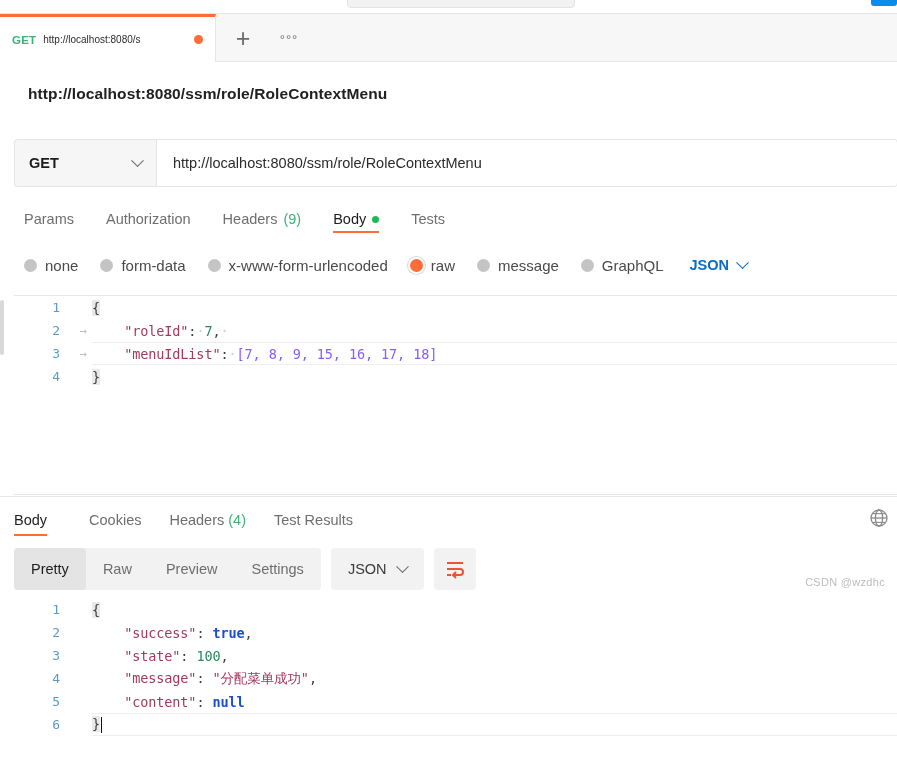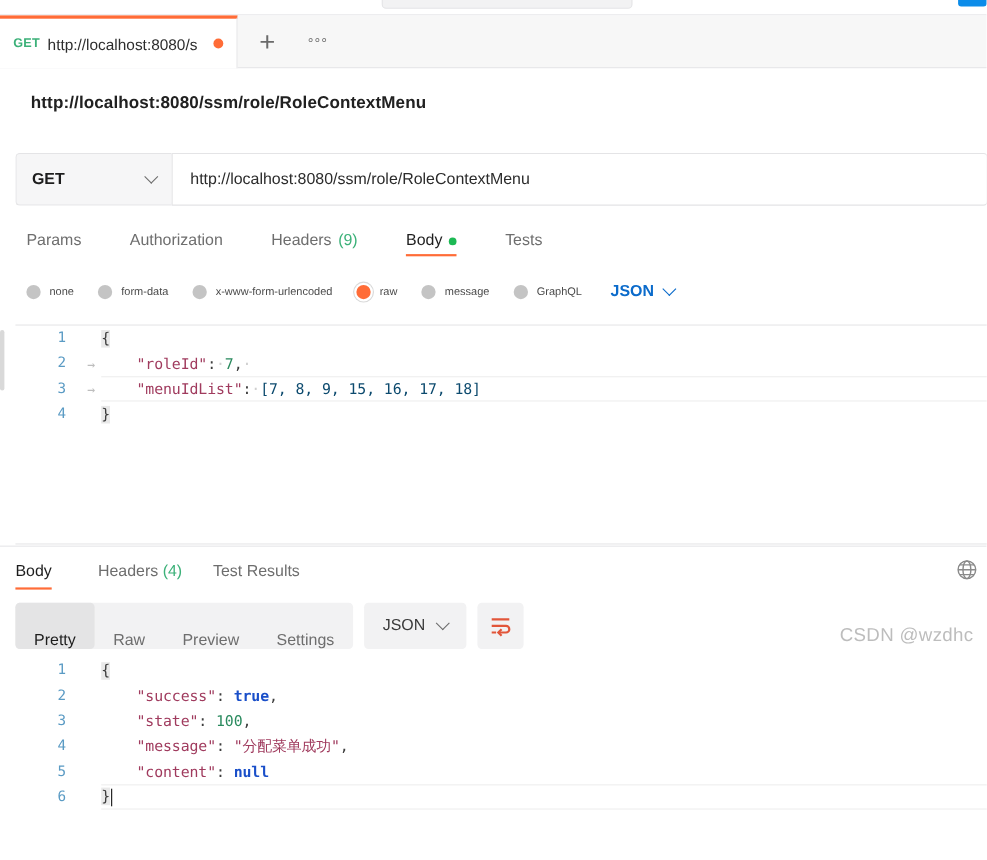--- a/index.html
+++ b/index.html
@@ -30,21 +30,21 @@
     background:#f7f7f7; border-bottom:1px solid #e6e6e8;
   }
   .tab {
     position:absolute; left:0; top:0; width:216px; height:48px;
     background:#fff; border-right:1px solid #e6e6e8;
     display:flex; align-items:center; gap:7px; padding:0 12px;
     overflow:hidden; white-space:nowrap;
     border-top:3px solid #ff6c37;
   }
   .tab .method { font-size:11.5px; color:#3cb179; font-weight:600; letter-spacing:.2px; }
-  .tab .tname  { font-size:14px; color:#2d2d2d; flex:1; overflow:hidden; }
+  .tab .tname  { font-size:10px; color:#2d2d2d; flex:1; overflow:hidden; }
   .tab .dot    { width:9px; height:9px; border-radius:50%; background:#ff6c37; flex:none; margin-left:-2px;}
   .newtab {
     position:absolute; left:229px; top:10px; width:28px; height:28px;
     display:flex; align-items:center; justify-content:center;
     font-size:25px; color:#6b6b6b; font-weight:300; line-height:1;
   }
   .tabmore {
     position:absolute; left:275px; top:16px; width:28px; height:18px;
     display:flex; align-items:center; justify-content:center;
     font-size:13px; color:#707070; letter-spacing:1px;
@@ -69,42 +69,42 @@
     position:absolute; left:142px; top:0; right:0; height:48px;
     background:#fff; border:1px solid #e4e4e6;
     border-radius:0 4px 4px 0;
     display:flex; align-items:center; padding:0 16px;
   }
   .urlbox .utext { font-size:14.5px; color:#2b2b2b; }
 
   
   .reqtabs {
     position:absolute; left:14px; top:198px; width:884px; height:42px;
-    display:flex; align-items:flex-start; gap:12px;text-align:right;
+    display:flex; align-items:flex-start; gap:0;text-align:right;
   }
   .rtab {
     position:relative; height:42px; padding:0 16px;
     display:flex; align-items:center; gap:6px;
     font-size:14.5px; color:#6e6e6e; white-space:nowrap;
   }
   .rtab:first-child { padding-left:10px; }
   .rtab.active { color:#1d1d1d; }
   .rtab.active::after {
     content:""; position:absolute; left:16px; right:16px; bottom:7px;
     height:2px; background:#ff6c37;
   }
   .rtab .hcount { color:#3cb179; }
   .rtab .gdot { width:7px; height:7px; border-radius:50%; background:#1db954; display:inline-block; }
 
   
   .bodytypes {
     position:absolute; left:14px; top:248px; width:884px; height:34px;
     display:flex; align-items:center;
   }
-  .bt { display:flex; align-items:center; gap:8px; margin-right:22px; font-size:10px; color:#4a4a4a; white-space:nowrap; }
+  .bt { display:flex; align-items:center; gap:8px; margin-right:22px; font-size:15px; color:#4a4a4a; white-space:nowrap; }
   .bt:first-child { margin-left:10px; }
   .radio { width:13px; height:13px; border-radius:50%; background:#c4c4c4; flex:none; }
   .radio.on { background:#ff6c37; box-shadow:0 0 0 2px #fff, 0 0 0 3px #d9d9d9; }
   .jsonsel { display:flex; align-items:center; gap:9px; margin-left:4px; }
   .jsonsel .jlabel { font-size:14.5px; color:#0b6bcb; font-weight:bold; }
   .chev { display:inline-block; width:9px; height:9px; border-right:1.6px solid #6b6b6b; border-bottom:1.6px solid #6b6b6b; transform:rotate(45deg) translate(-2px,-2px); }
   .chev.blue { border-color:#0b6bcb; }
 
   
   .reqeditor {
@@ -122,47 +122,47 @@
   }
   .fold { width:18px; color:#bdbdbd; font-size:12px; flex:none; text-align:center; }
   .ctext { white-space:pre; color:#333; letter-spacing:-.1px; }
   .k-brace { color:#3d3d3d; background:#e9e9e9; }
   .k-key   { color:#a03b5e; }
   .k-punc  { color:#3d3d3d; }
   .k-num   { color:#2a8a5e; }
   .k-bool  { color:#1a4fc9; font-weight:bold; }
   .k-str   { color:#a03b5e; }
   .k-dot   { color:#cfcfcf; }
-  .k-brk   { color:#0c4a6e; }
+  .k-brk   { color:#8b5cf6; }
   .rowhl { position:absolute; left:78px; right:0; top:0; height:23px; border-top:1px solid #eeeeee; border-bottom:1px solid #eeeeee; }
 
   
   .respdiv { position:absolute; left:0; top:496px; width:897px; height:1px; background:#e6e6e8; }
   .resptabs { position:absolute; left:14px; top:500px; height:40px; display:flex; align-items:center; }
   .restab { position:relative; height:40px; padding:0 14px; display:flex; align-items:center; font-size:14.5px; color:#6e6e6e; white-space:nowrap; }
   .restab:first-child { padding-left:0; margin-right:14px; }
   .restab.active { color:#1d1d1d; }
   .restab.active::after { content:""; position:absolute; left:0; right:14px; bottom:4px; height:2px; background:#ff6c37; }
   .restab .hcount4 { color:#3cb179; margin-left:4px; }
   .globe { position:absolute; right:8px; top:508px; width:20px; height:20px; }
 
   .respbar { position:absolute; left:14px; top:548px; height:42px; display:flex; align-items:center; gap:10px; }
   .segbox { display:flex; background:#f2f2f3; border-radius:4px; height:42px; align-items:center; }
-  .seg { height:42px; padding:0 17px; display:flex; align-items:flex-end; font-size:14.5px; color:#6e6e6e; border-radius:4px; }
+  .seg { height:42px; padding:0 17px; display:flex; align-items:center; font-size:14.5px; color:#6e6e6e; border-radius:4px; }
   .seg.active { background:#e4e4e5; color:#1d1d1d; }
   .fmtbox { display:flex; align-items:center; gap:11px; background:#f2f2f3; border-radius:4px; height:42px; padding:0 17px; }
   .fmtbox .flabel { font-size:14.5px; color:#3a3a3a; }
   .wrapbtn { width:42px; height:42px; background:#f2f2f3; border-radius:4px; display:flex; align-items:center; justify-content:center; }
 
   
   .respeditor { position:absolute; left:14px; top:598px; width:884px; height:145px; background:#fff; overflow:hidden; }
   .vrule { position:absolute; left:78px; top:600px; width:1px; height:128px; background:#cfcfcf; }
   .caret { display:inline-block; width:1px; height:16px; background:#111; vertical-align:middle; margin-left:1px;}
 
-  .watermark { position:absolute; right:12px; bottom:12px; font-size:17px; color:#bdbdbd; letter-spacing:.3px; }
+  .watermark { position:absolute; right:12px; bottom:12px; font-size:11px; color:#bdbdbd; letter-spacing:.3px; }
 </style>
 </head>
 <body>
 
 <div class="app">
 
   <div class="topchrome">
     <div class="searchstub"></div>
     <div class="bluestub"></div>
     <div class="hr"></div>
@@ -265,20 +265,23 @@
       <span class="fold"></span>
       <span class="ctext"><span class="k-brace">}</span></span>
     </div>
   </div>
 
   <div class="respdiv"></div>
 
   <div class="resptabs">
     <div class="restab active">
       <span>Body</span>
+    </div>
+    <div class="restab">
+      <span>Cookies</span>
     </div>
     <div class="restab">
       <span>Headers</span>
       <span class="hcount4">(4)</span>
     </div>
     <div class="restab">
       <span>Test Results</span>
     </div>
   </div>
 

